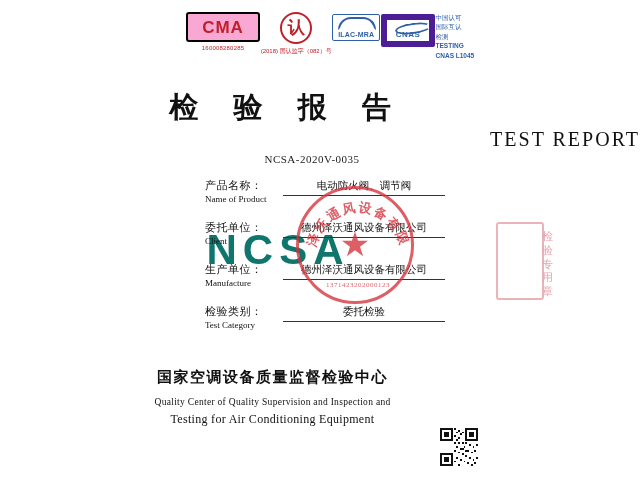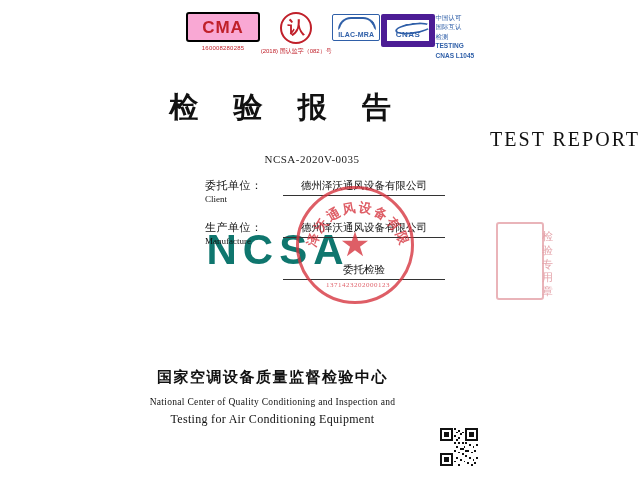--- a/index.html
+++ b/index.html
@@ -430,38 +430,49 @@
   </div>
 
   <div class="watermark">NCSA</div>
 
   <div class="title-cn">检 验 报 告</div>
   <div class="title-en">TEST REPORT</div>
   <div class="report-no">NCSA-2020V-0035</div>
 
   <div class="fields">
 
+    <div class="field">
+      <div class="field-labels">
+        <div class="label-cn">产品名称：</div>
+        <div class="label-en">Name of Product</div>
+      </div>
+      <div class="field-value">电动防火阀、调节阀</div>
+    </div>
 
     <div class="field">
       <div class="field-labels">
         <div class="label-cn">委托单位：</div>
         <div class="label-en">Client</div>
       </div>
       <div class="field-value">德州泽沃通风设备有限公司</div>
     </div>
 
     <div class="field">
       <div class="field-labels">
         <div class="label-cn">生产单位：</div>
         <div class="label-en">Manufacture</div>
       </div>
       <div class="field-value">德州泽沃通风设备有限公司</div>
     </div>
 
     <div class="field">
+      <div class="field-labels">
+        <div class="label-cn">检验类别：</div>
+        <div class="label-en">Test Category</div>
+      </div>
       <div class="field-value">委托检验</div>
     </div>
   </div>
 
   <div class="seal">
     <svg class="seal-arc-text" viewBox="0 0 118 118">
       <defs>
         <path id="sealArc" d="M 16,66 A 43,43 0 0 1 102,66"></path>
       </defs>
       <text>
@@ -469,21 +480,21 @@
       </text>
     </svg>
     <div class="seal-star">★</div>
     <div class="seal-bottom-text">1371423202000123</div>
   </div>
 
   <div class="side-stamp">检验专用章</div>
 
   <div class="footer">
     <div class="footer-cn">国家空调设备质量监督检验中心</div>
-    <div class="footer-en1">National Center of Quality Conditioning and Inspection and</div>
+    <div class="footer-en1">Quality Center of Quality Supervision and Inspection and</div>
     <div class="footer-en2">Testing for Air Conditioning Equipment</div>
   </div>
 
   <div class="qr">
     <svg width="38" height="38" viewBox="0 0 21 21" shape-rendering="crispEdges">
       <rect width="21" height="21" fill="#ffffff"></rect>
       <g fill="#111111">
         <rect x="0" y="0" width="7" height="1"></rect>
           <rect x="0" y="6" width="7" height="1"></rect>
         <rect x="0" y="0" width="1" height="7"></rect>

